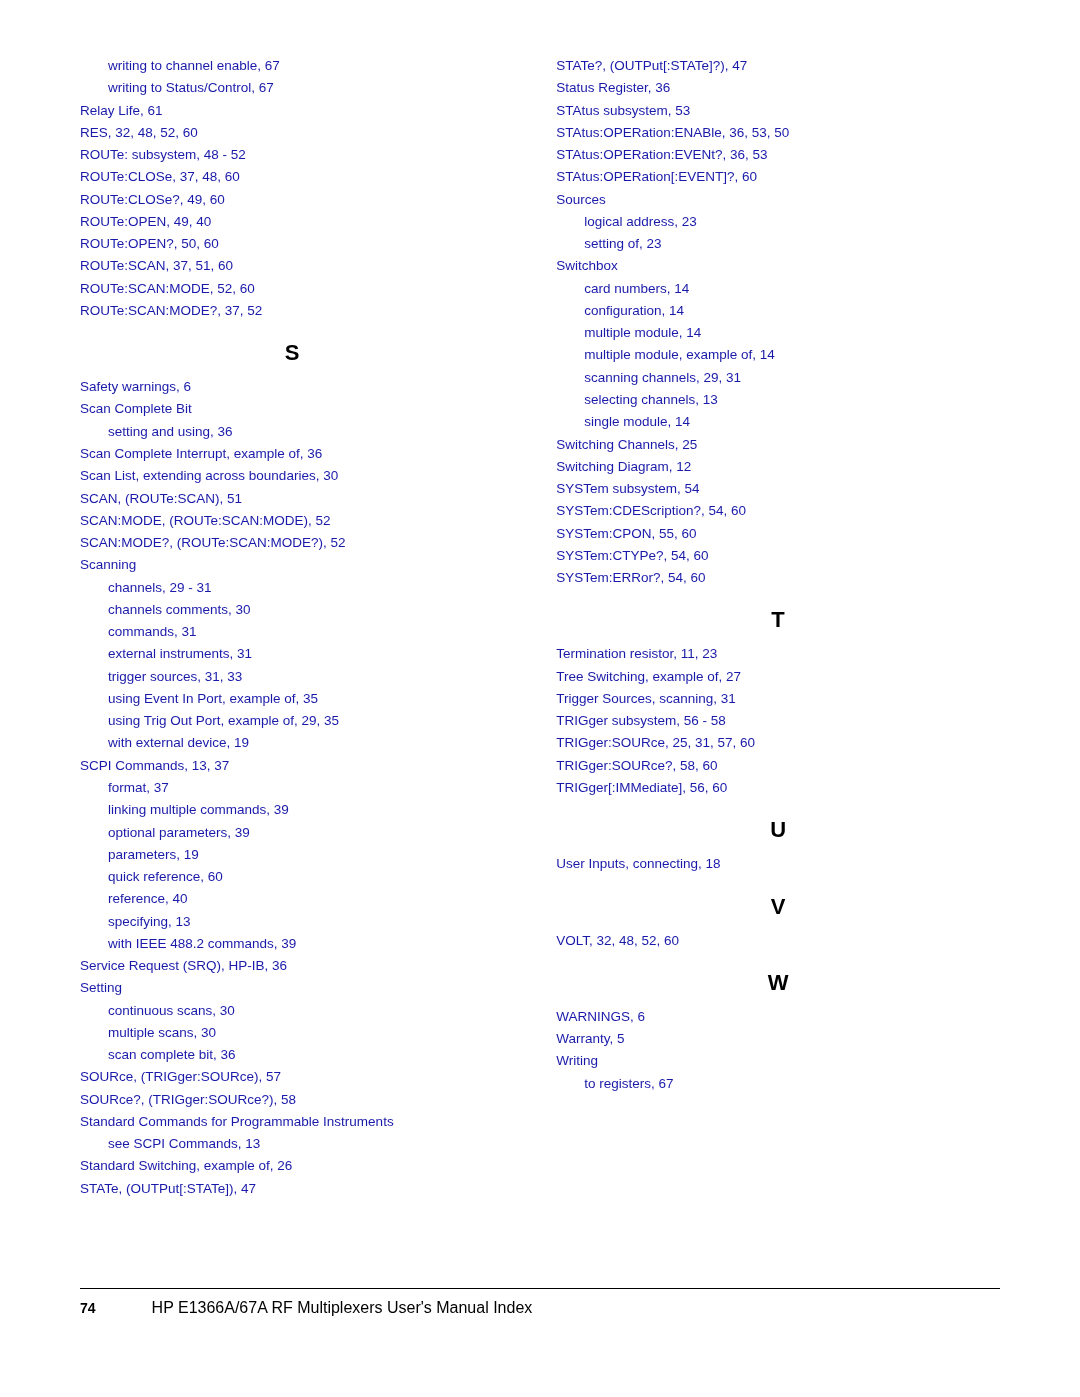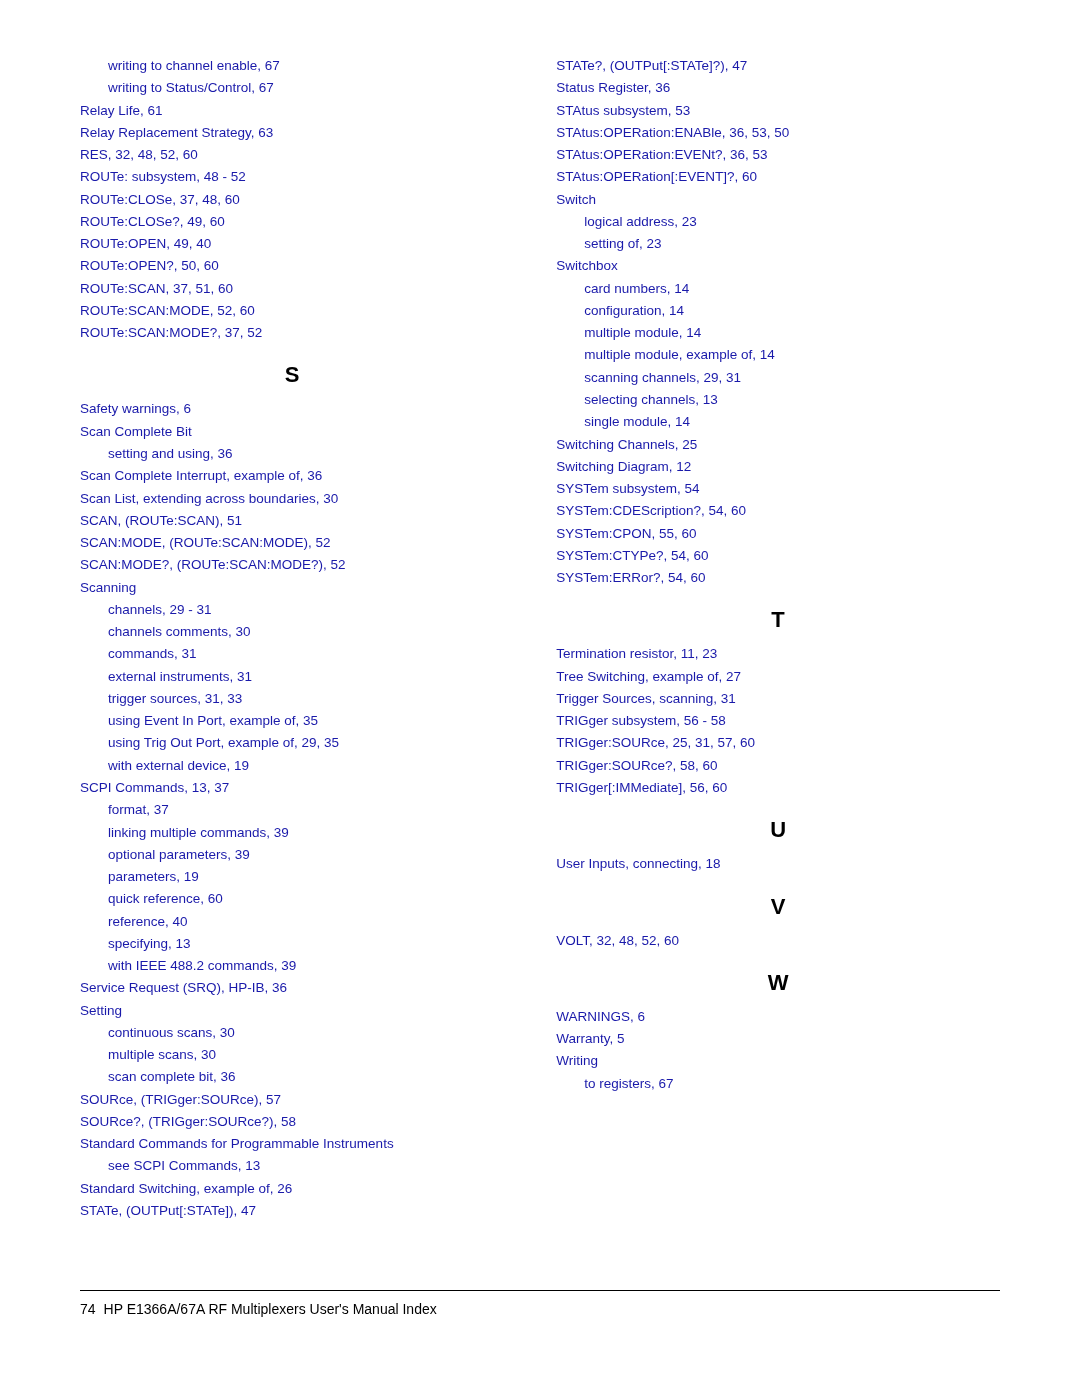--- a/index.html
+++ b/index.html
@@ -48,41 +48,42 @@
     }
     .footer {
       border-top: 1.5px solid #000;
       padding-top: 10px;
       margin-top: 30px;
       display: flex;
       align-items: center;
     }
     .footer-text {
       color: #000;
-      font-size: 14px;
+      font-size: 16px;
+      margin-left: 40px;
     }
     .footer-page {
-      margin-right: 8px;
+      margin-right: 16px;
       font-size: 14px;
       color: #000;
+      font-weight: bold;
     }
   </style>
 </head>
 <body>
 
 <div class="page">
   <div class="content-area">
 
     <div class="left-col">
 
       <div>
         <div class="index-entry indent1">writing to channel enable, 67</div>
         <div class="index-entry indent1">writing to Status/Control, 67</div>
         <div class="index-entry">Relay Life, 61</div>
-        <div class="index-entry">Relay Replacement Strategy, 63</div>
         <div class="index-entry">RES, 32, 48, 52, 60</div>
         <div class="index-entry">ROUTe: subsystem, 48 - 52</div>
         <div class="index-entry">ROUTe:CLOSe, 37, 48, 60</div>
         <div class="index-entry">ROUTe:CLOSe?, 49, 60</div>
         <div class="index-entry">ROUTe:OPEN, 49, 40</div>
         <div class="index-entry">ROUTe:OPEN?, 50, 60</div>
         <div class="index-entry">ROUTe:SCAN, 37, 51, 60</div>
         <div class="index-entry">ROUTe:SCAN:MODE, 52, 60</div>
         <div class="index-entry">ROUTe:SCAN:MODE?, 37, 52</div>
       </div>
@@ -131,21 +132,21 @@
 
     <div class="right-col">
 
       <div>
         <div class="index-entry">STATe?, (OUTPut[:STATe]?), 47</div>
         <div class="index-entry">Status Register, 36</div>
         <div class="index-entry">STAtus subsystem, 53</div>
         <div class="index-entry">STAtus:OPERation:ENABle, 36, 53, 50</div>
         <div class="index-entry">STAtus:OPERation:EVENt?, 36, 53</div>
         <div class="index-entry">STAtus:OPERation[:EVENT]?, 60</div>
-        <div class="index-entry">Switch</div>
+        <div class="index-entry">Sources</div>
         <div class="index-entry indent1">logical address, 23</div>
         <div class="index-entry indent1">setting of, 23</div>
         <div class="index-entry">Switchbox</div>
         <div class="index-entry indent1">card numbers, 14</div>
         <div class="index-entry indent1">configuration, 14</div>
         <div class="index-entry indent1">multiple module, 14</div>
         <div class="index-entry indent1">multiple module, example of, 14</div>
         <div class="index-entry indent1">scanning channels, 29, 31</div>
         <div class="index-entry indent1">selecting channels, 13</div>
         <div class="index-entry indent1">single module, 14</div>

